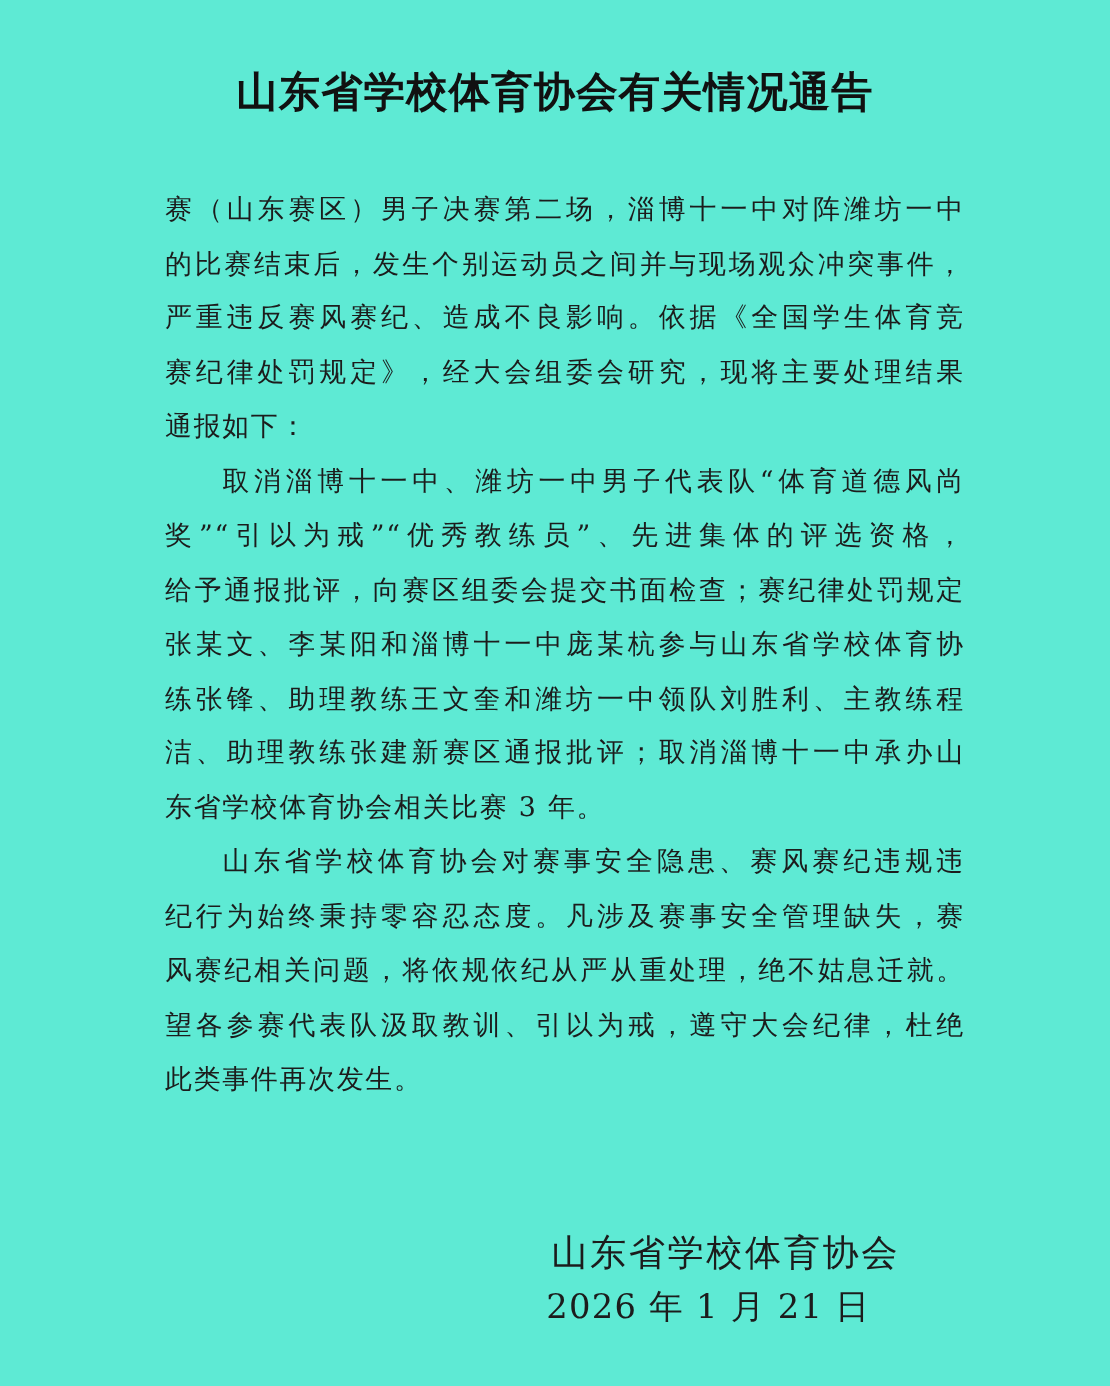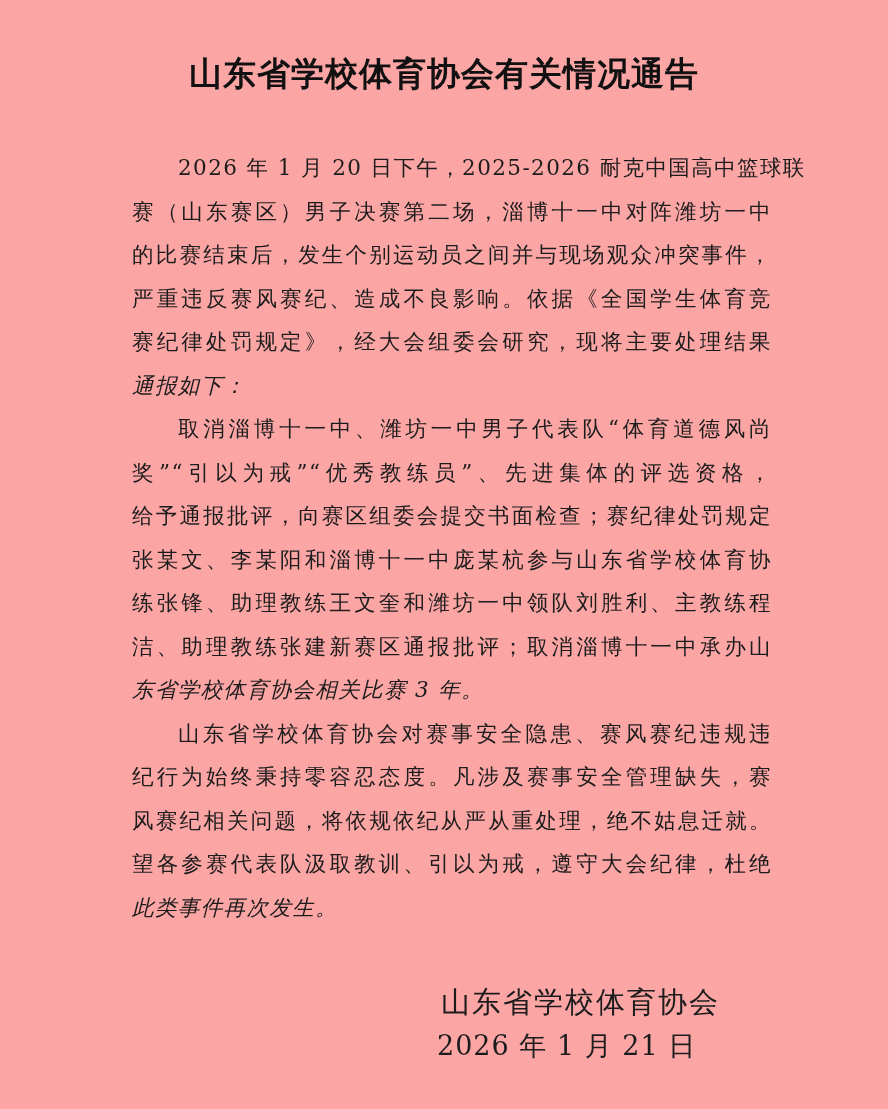--- a/index.html
+++ b/index.html
@@ -13,21 +13,21 @@
       position: relative;
       overflow: hidden;
       color: #1a1a1a;
       font-family: "DejaVu Serif", "Liberation Serif", serif;
     }
     .page {
       position: absolute;
       left: 0; top: 0;
       width: 888px;
       height: 1109px;
-      background: #fca5a5;
+      background: #5eead4;
     }
     .title {
       position: absolute;
       left: 0;
       width: 888px;
       top: 52px;
       text-align: center;
       font-family: "DejaVu Sans", "Liberation Sans", sans-serif;
       font-weight: bold;
       font-size: 33px;
@@ -46,21 +46,20 @@
       line-height: 43.5px;
       font-size: 21.5px;
       white-space: nowrap;
       letter-spacing: 1.4px;
       color: #1c1c1c;
       text-align: justify;
       text-align-last: justify;
     }
     .line.last {
       text-align-last: left;
-      font-style: italic;
     }
     .line.indent {
       padding-left: 46px;
     }
     .signature {
       position: absolute;
       left: 0;
       width: 888px;
       top: 980px;
     }
@@ -88,21 +87,20 @@
 </head>
 <body>
 
 <div class="page">
 
   <div class="title">山东省学校体育协会有关情况通告</div>
 
   <div class="body">
 
     <div>
-      <div class="line indent">2026 年 1 月 20 日下午，2025-2026 耐克中国高中篮球联</div>
       <div class="line">赛（山东赛区）男子决赛第二场，淄博十一中对阵潍坊一中</div>
       <div class="line">的比赛结束后，发生个别运动员之间并与现场观众冲突事件，</div>
       <div class="line">严重违反赛风赛纪、造成不良影响。依据《全国学生体育竞</div>
       <div class="line">赛纪律处罚规定》，经大会组委会研究，现将主要处理结果</div>
       <div class="line last">通报如下：</div>
     </div>
 
     <div>
       <div class="line indent">取消淄博十一中、潍坊一中男子代表队“体育道德风尚</div>
       <div class="line">奖”“引以为戒”“优秀教练员”、先进集体的评选资格，</div>

